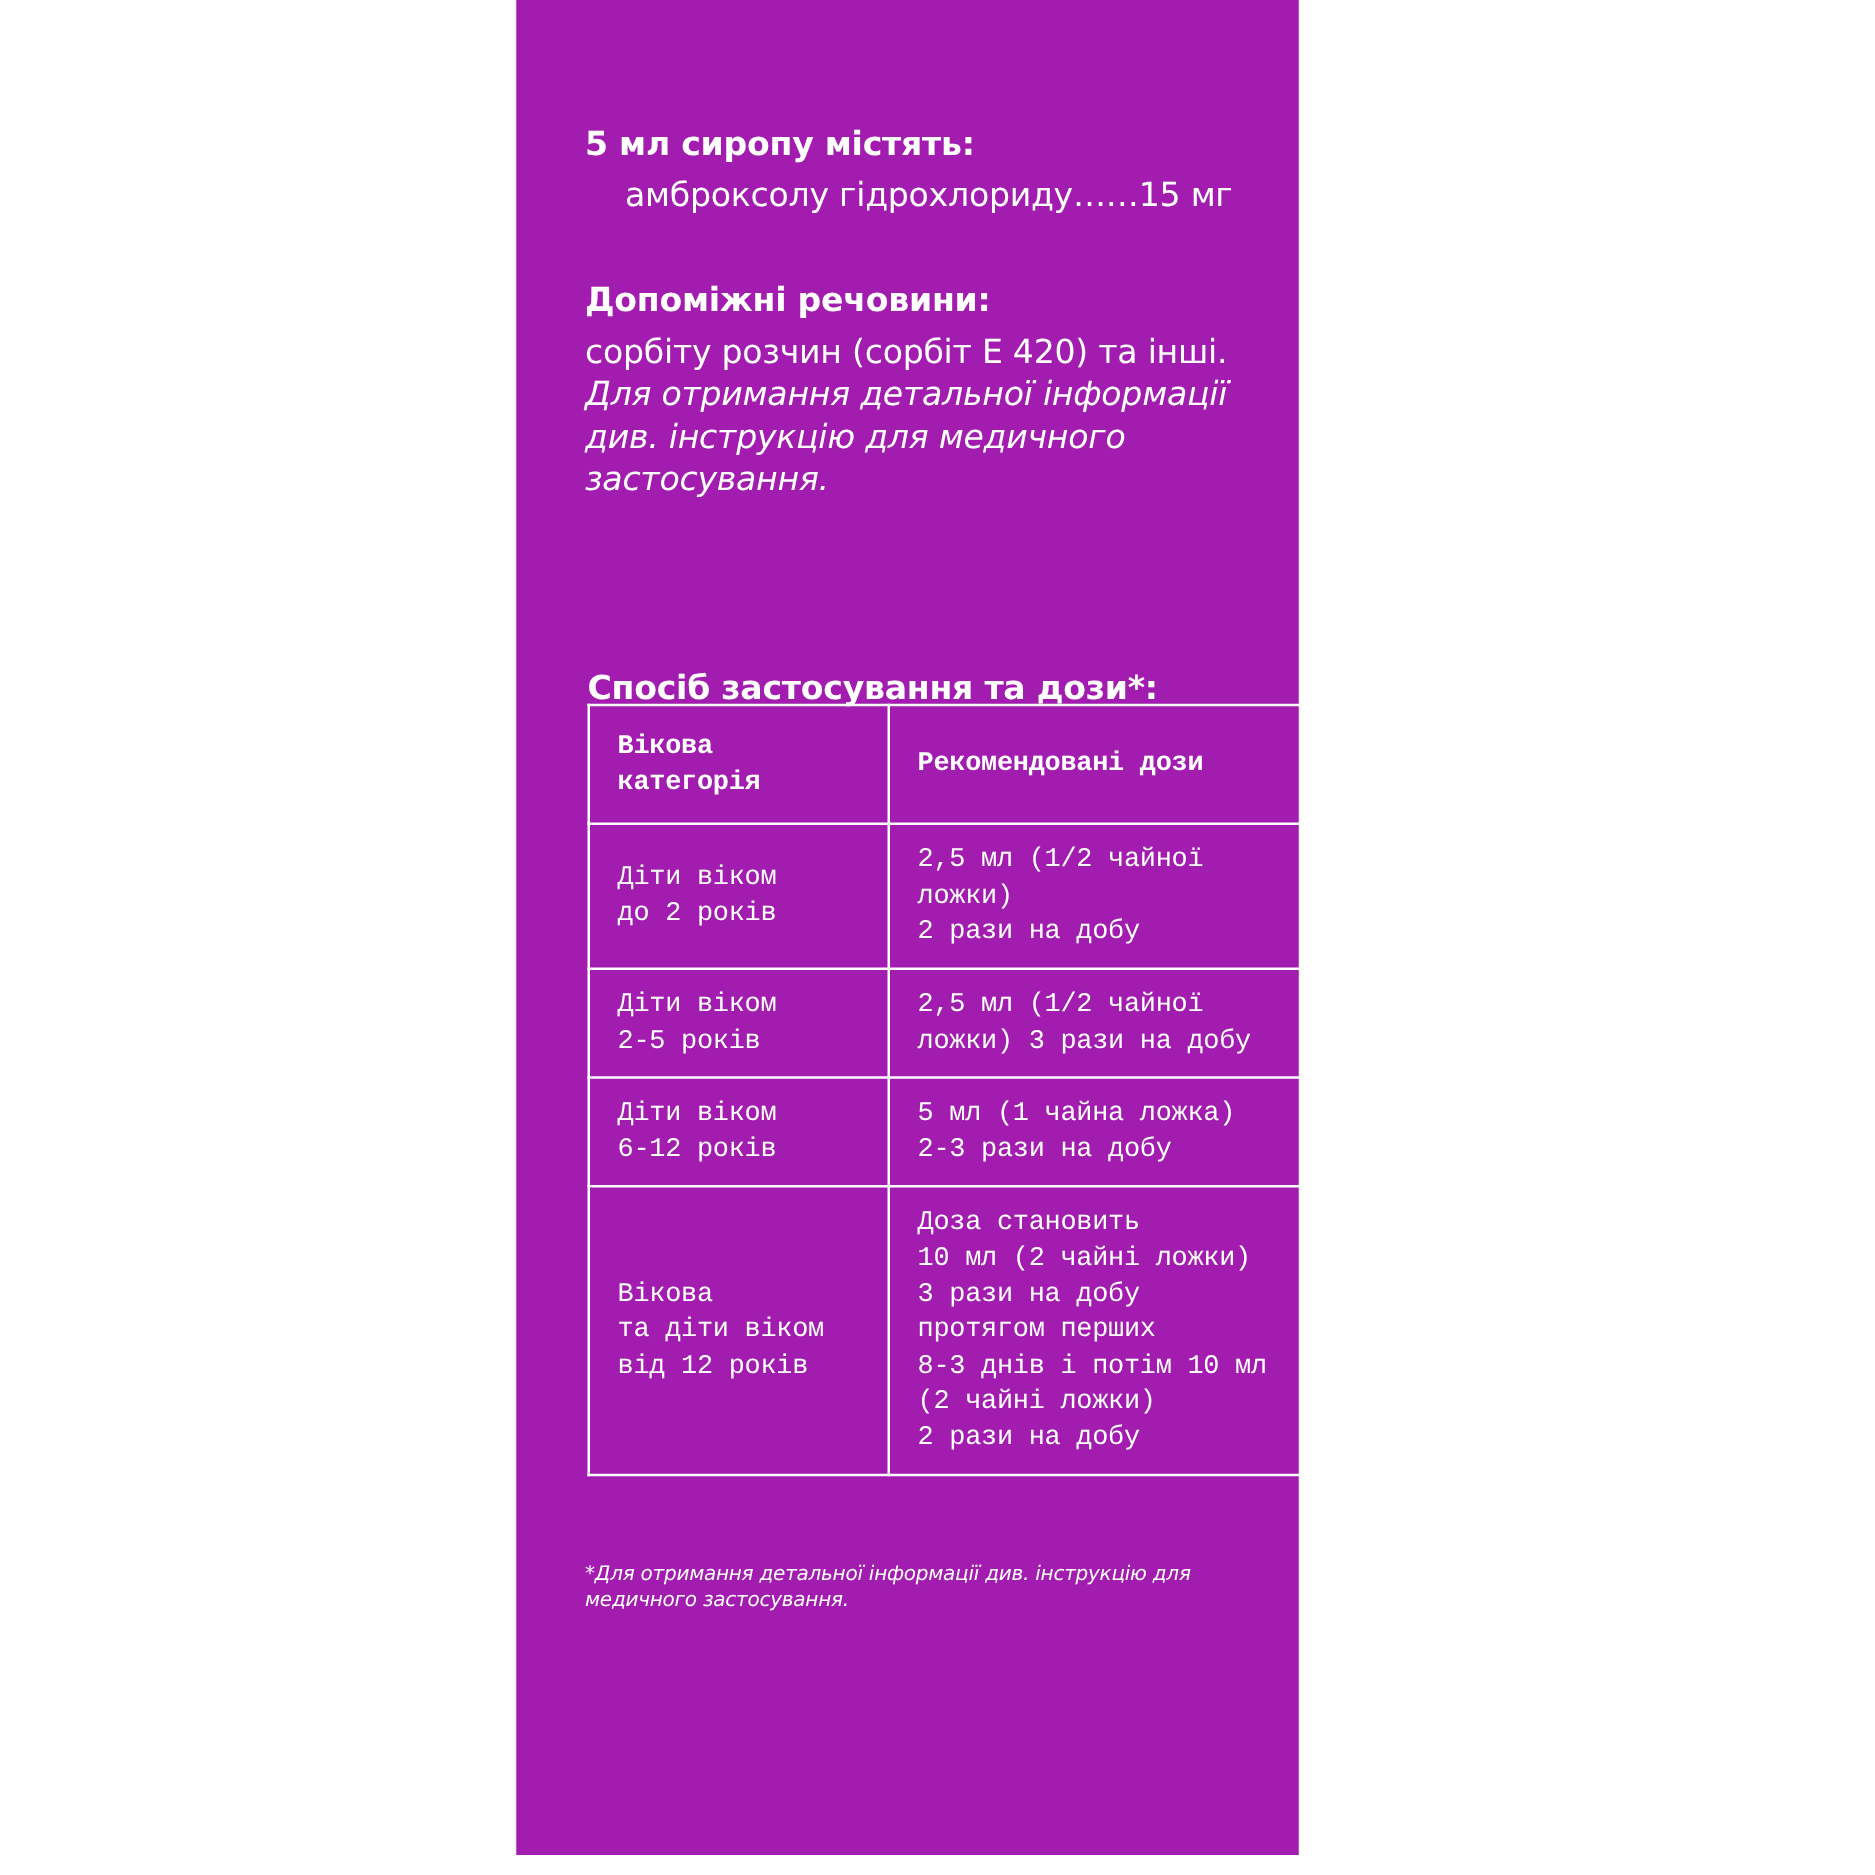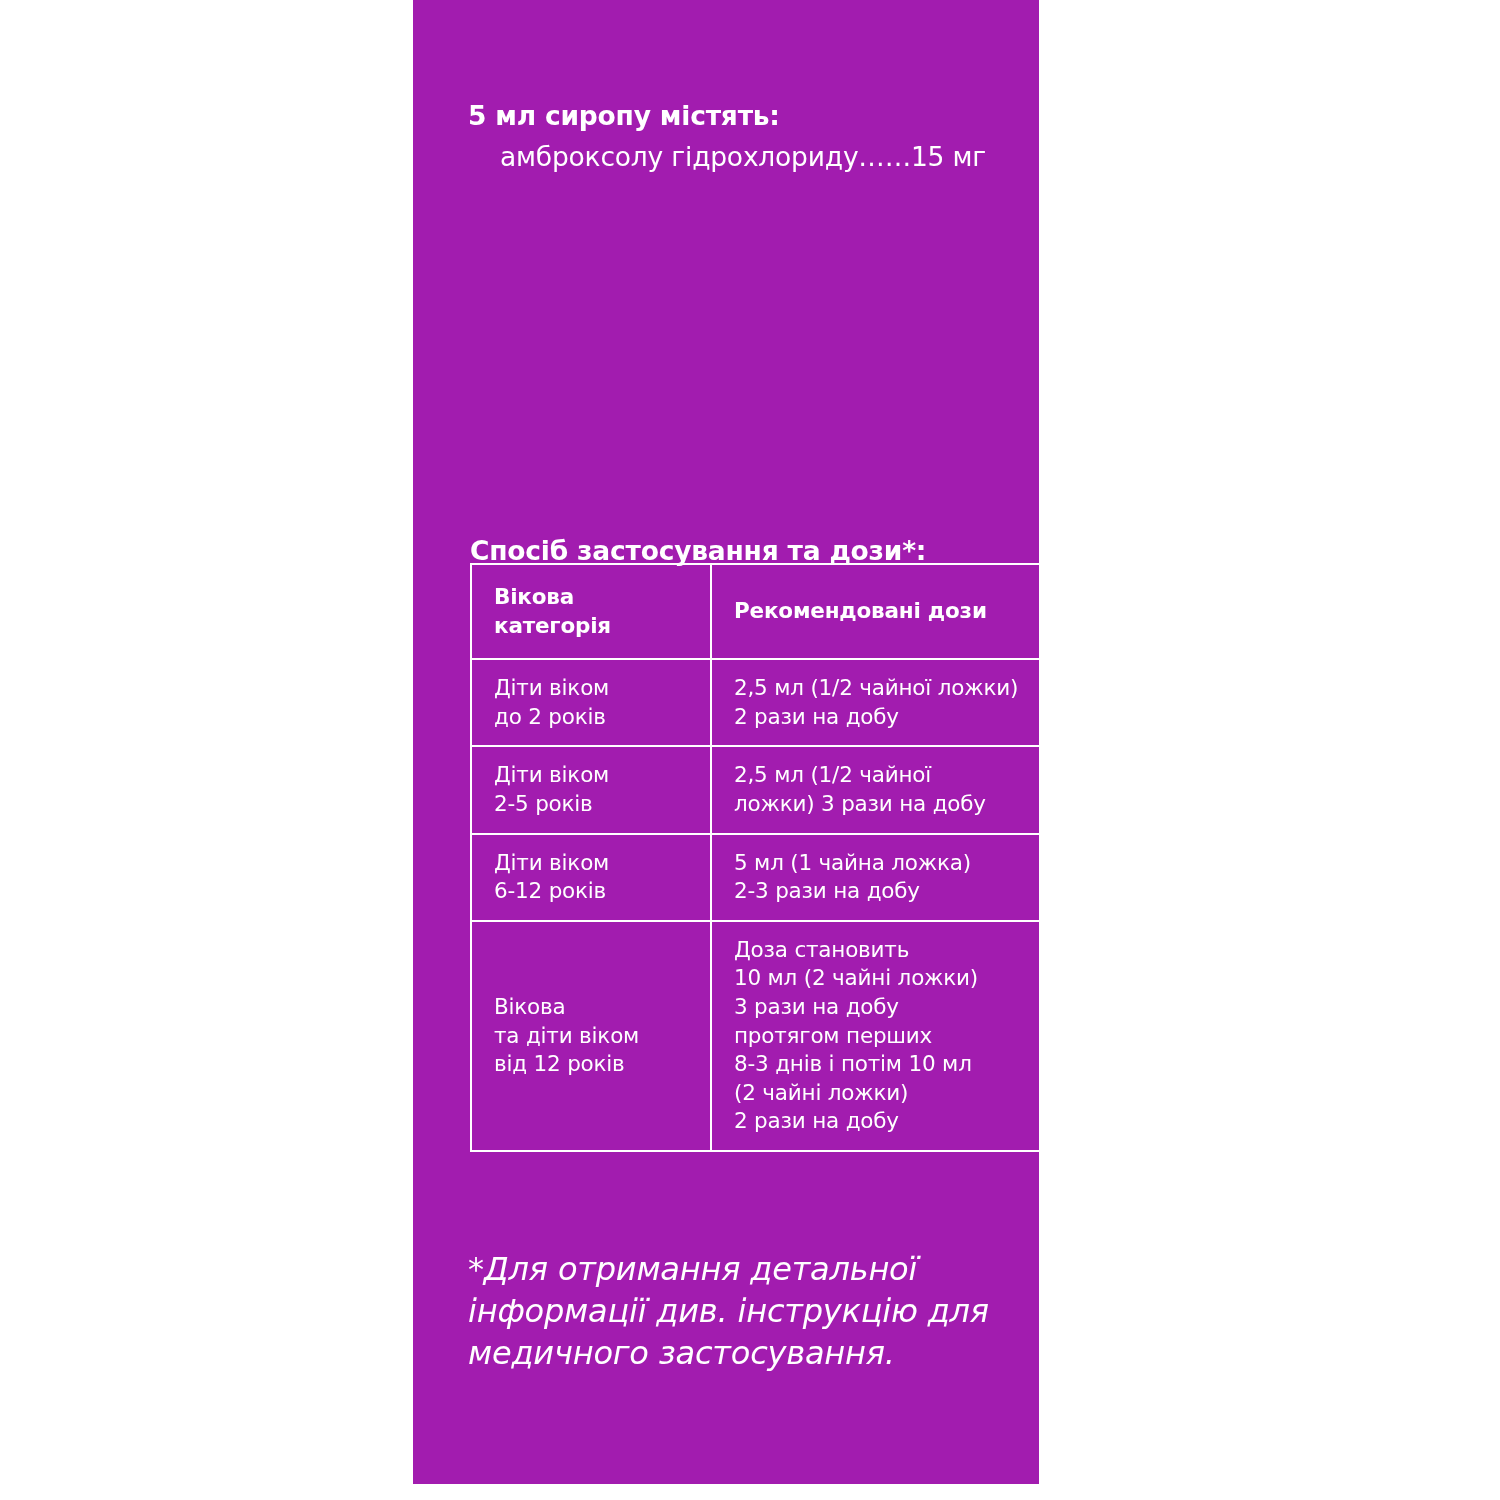--- a/index.html
+++ b/index.html
@@ -70,20 +70,21 @@
     width: 540px;
     margin-top: 17px;
   }
   #dosage-table {
     position: absolute;
     top: 563px;
     left: 2px;
     width: 513px;
     border-collapse: collapse;
     table-layout: fixed;
+    font-family: Liberation Mono, monospace;
   }
   #dosage-table td, #dosage-table th {
     border: 2px solid #ffffff;
     vertical-align: middle;
     text-align: left;
     padding: 14px 16px 14px 22px;
     font-size: 21.5px;
     line-height: 1.33;
     letter-spacing: -0.2px;
     font-weight: normal;
@@ -94,21 +95,21 @@
     padding-bottom: 18px;
   }
   .col-age { width: 200px; }
   .col-dose { width: 313px; }
   .cell-line { display: block; }
   #footnote {
     position: absolute;
     top: 1248px;
     left: 0;
     width: 540px;
-    font-size: 32px;
+    font-size: 16px;
     font-style: italic;
     line-height: 1.32;
     letter-spacing: -0.2px;
   }
   #usage-note {
     position: absolute;
     top: 1388px;
     left: 10px;
     width: 540px;
     font-weight: bold;
@@ -120,20 +121,24 @@
 <body>
 
 <div id="package-panel">
   <div class="inner">
 
     <div id="composition-block">
       <div class="heading">5 мл сиропу містять:</div>
       <div class="body-text" id="composition-value">амброксолу гідрохлориду……15 мг</div>
     </div>
 
+    <div id="excipients-block">
+      <div class="heading">Допоміжні речовини:</div>
+      <div class="body-text" id="excipients-value"><span>сорбіту розчин (сорбіт Е 420) та інші. </span><span class="italic">Для отримання детальної інформації див. інструкцію для медичного застосування.</span></div>
+    </div>
 
     <div class="heading" id="dosage-title">Спосіб застосування та дози*:</div>
 
     <table id="dosage-table">
       <thead>
         <tr>
           <th class="col-age">
             <span class="cell-line">Вікова категорія</span>
           </th>
           <th class="col-dose">

